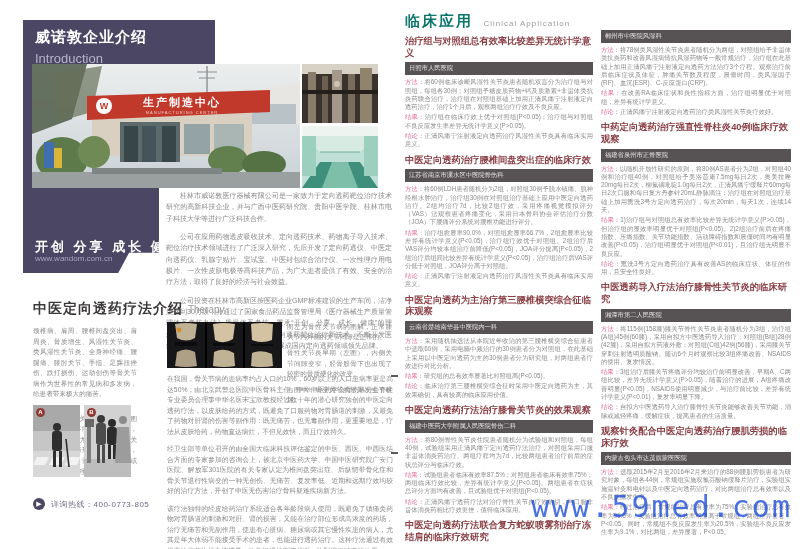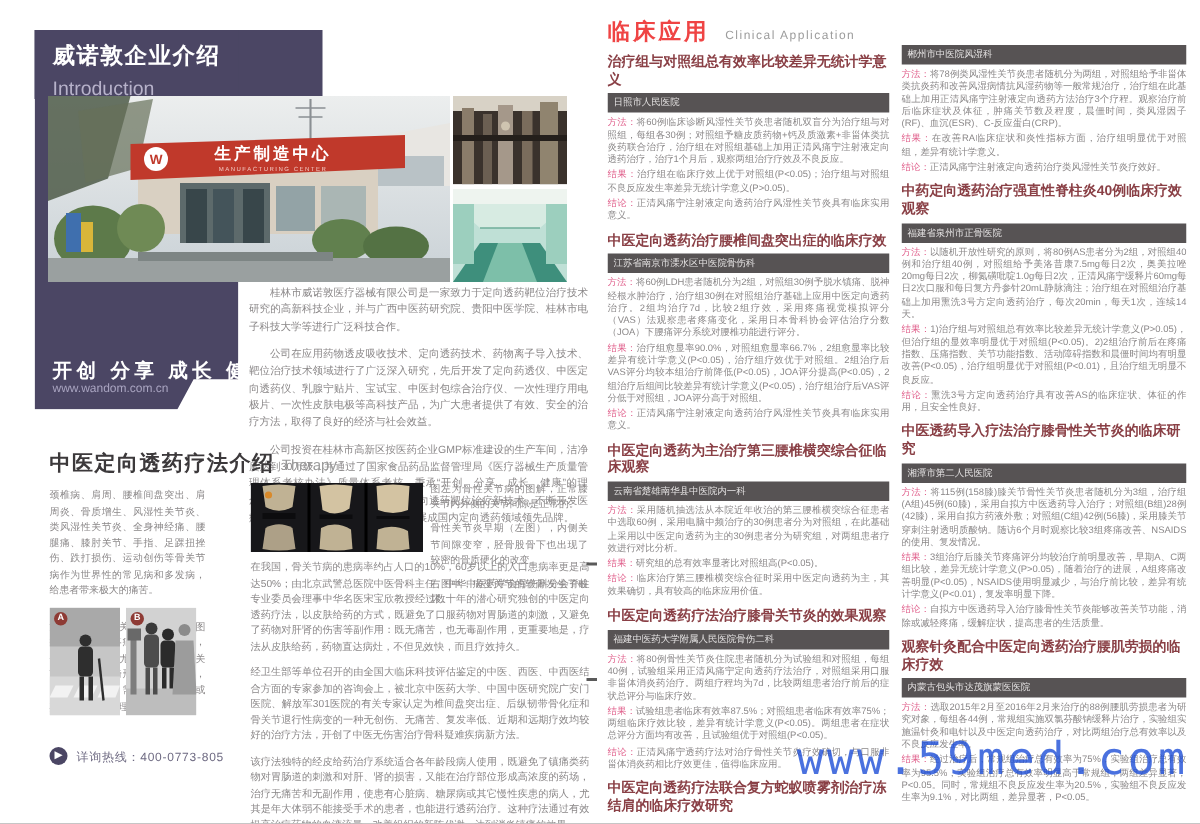--- a/index.html
+++ b/index.html
@@ -26,21 +26,21 @@
   .therapy-right{position:absolute;left:167px;top:374px;width:226px;}
   .therapy-right p{margin:0 0 7px 0;font-size:6.8px;line-height:1.55;color:#8b8889;text-align:justify;}
   .ab-badge{position:absolute;top:3px;left:3px;width:9px;height:9px;border-radius:50%;background:#8e3b35;
             color:#fff;font-size:6px;font-weight:bold;text-align:center;line-height:9px;}
   .hotline{position:absolute;left:33px;top:498px;display:flex;align-items:center;}
   .hotline-icon{width:12px;height:12px;border-radius:50%;background:#4b4664;color:#fff;font-size:7px;
                 text-align:center;line-height:12px;margin-right:6px;}
   .hotline-text{font-size:8px;color:#6e6a82;letter-spacing:.5px;}
   
   .rp-header{position:absolute;left:405px;top:12px;}
-  .rp-title{font-size:15px;font-weight:bold;color:#ef4444;letter-spacing:2px;}
+  .rp-title{font-size:15px;font-weight:bold;color:#0f766e;letter-spacing:2px;}
   .rp-subtitle{font-size:8px;color:#9c9c9c;margin-left:6px;letter-spacing:1px;}
   .col{position:absolute;top:30px;height:512px;overflow:hidden;}
   #col1{left:405px;width:188px;}
   #col2{left:601px;width:190px;}
   .article{margin-bottom:5px;}
   .article h3{margin:6px 0 3px 0;font-size:9.3px;line-height:1.25;color:#8a4046;font-weight:bold;}
   .badge{display:block;background:#575354;color:#e5e3e3;font-size:6.3px;padding:2px 4px;margin:0 0 3px 0;}
   .sect{margin:0 0 2px 0;font-size:6.3px;line-height:1.32;color:#8b8889;text-align:justify;}
   .sect .lbl{color:#e0608c;}
   .watermark{position:absolute;right:8px;top:489px;font-family:"DejaVu Sans Mono","Liberation Mono",monospace;

